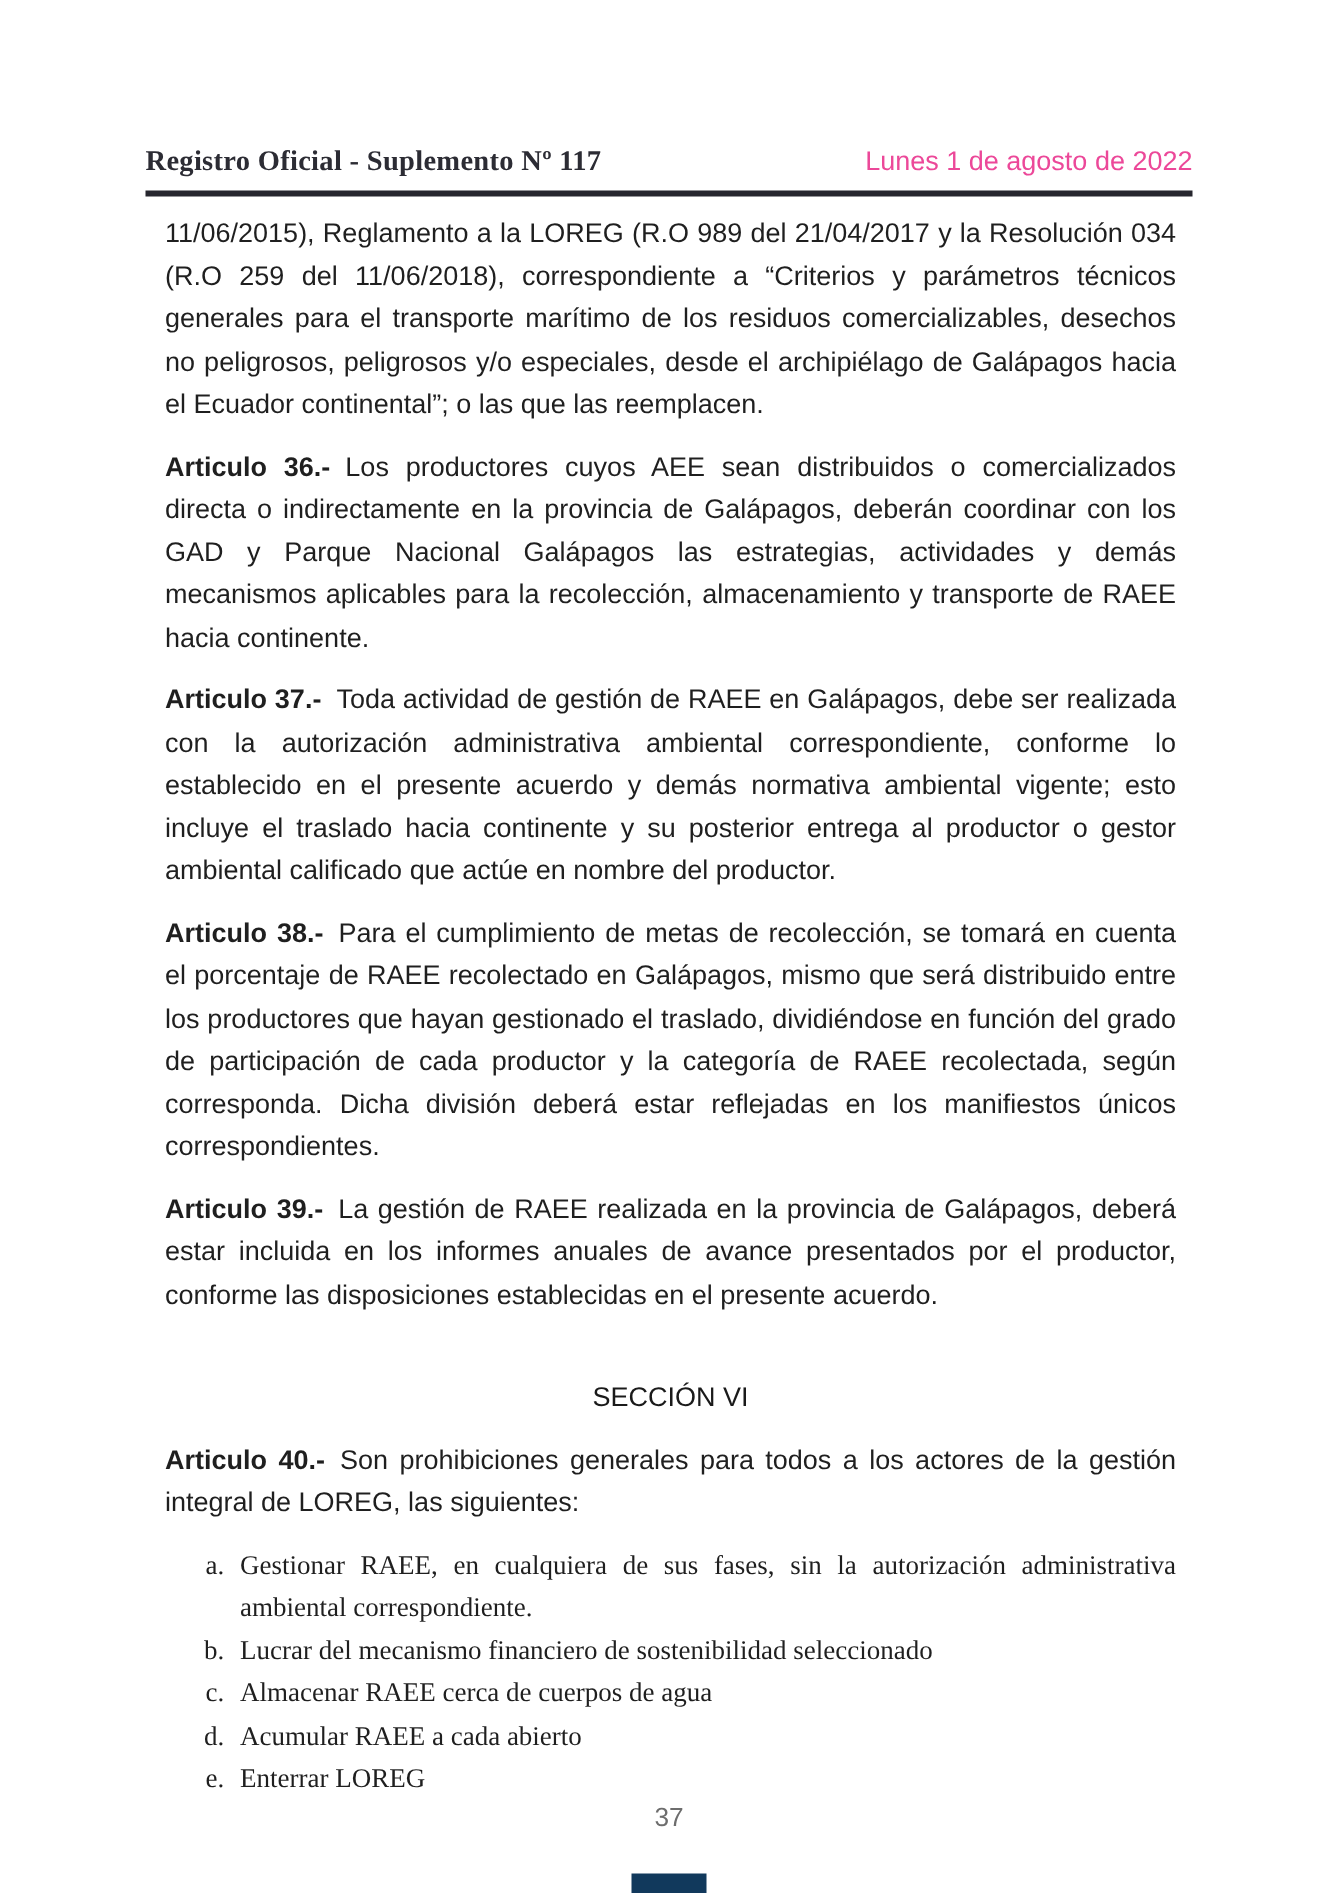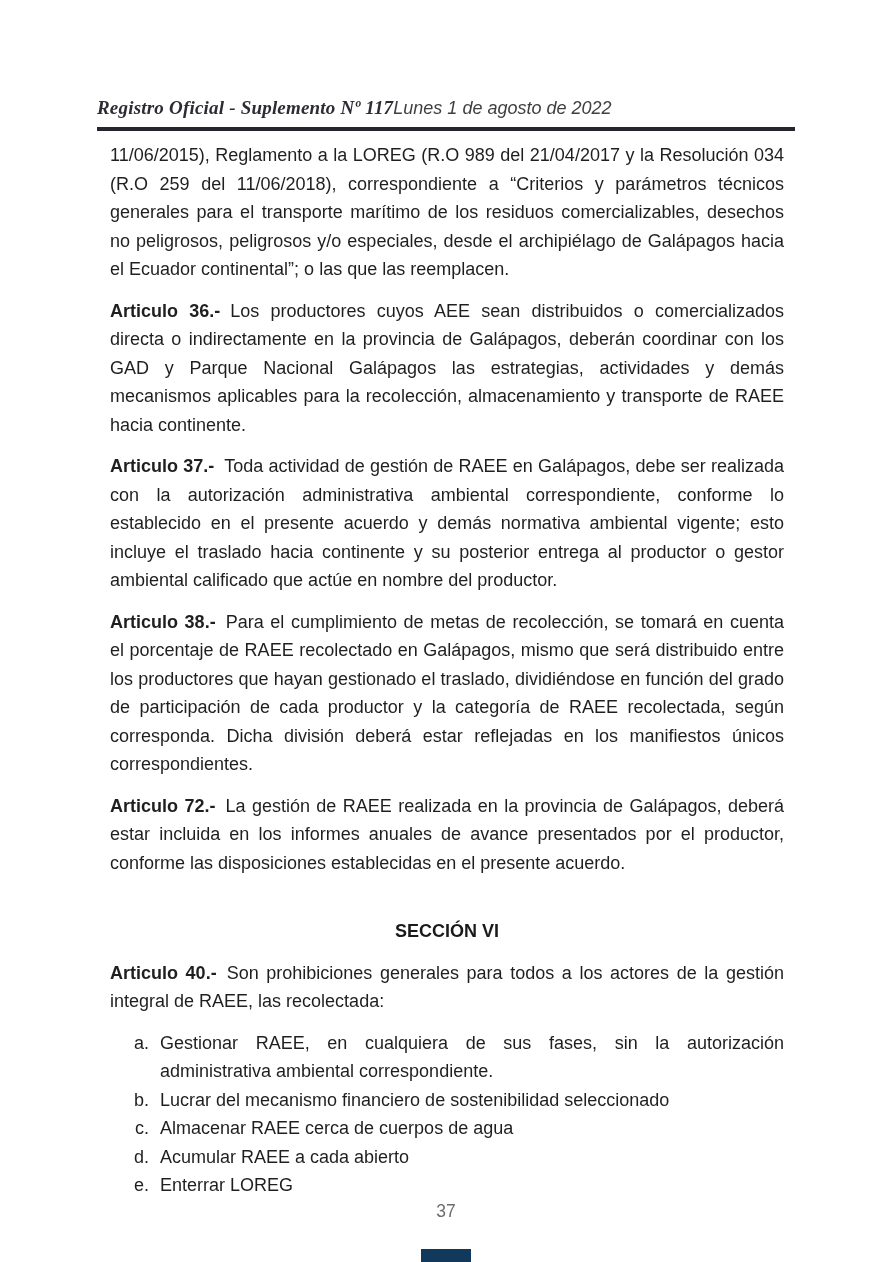--- a/index.html
+++ b/index.html
@@ -16,35 +16,35 @@
     overflow: hidden;
     font-family: "Liberation Sans", "DejaVu Sans", sans-serif;
   }
   
   .header {
     position: absolute;
     top: 97px;
     left: 97px;
     right: 97px;
     display: flex;
+    justify-content: space-between;
     align-items: baseline;
     padding-bottom: 8px;
     border-bottom: 4px solid #26262e;
-    font-style: italic;
   }
   .header-title {
     font-family: "Liberation Serif", "DejaVu Serif", serif;
     font-weight: bold;
     font-size: 19px;
     color: #2c2c34;
     letter-spacing: 0.2px;
   }
   .header-date {
     font-size: 18px;
-    color: #404040;
+    color: #ec4899;
   }
   
   .content {
     position: absolute;
     top: 141px;
     left: 110px;
     right: 108px;
     font-size: 18px;
     line-height: 28.5px;
     color: #1f1f1f;
@@ -52,32 +52,33 @@
   }
   .body-para {
     margin: 0 0 13px 0;
   }
   .article-label {
     font-weight: bold;
     margin-right: 10px;
   }
   .section-heading {
     text-align: center;
-    font-weight: bold;
+    font-weight: normal;
     font-size: 18px;
     margin: 0 0 13px 0;
     color: #1a1a1a;
   }
   .spacer-top {
     margin-top: 40px;
   }
   .prohibition-list {
     margin: 0;
     padding: 0 0 0 44px;
     list-style-type: lower-alpha;
+    font-family: Liberation Serif, serif;
   }
   .prohibition-list li {
     padding-left: 6px;
     margin: 0;
     text-align: justify;
   }
   
   .footer-page {
     position: absolute;
     bottom: 40px;
@@ -106,23 +107,23 @@
     <span class="header-title">Registro Oficial - Suplemento Nº 117</span>
     <span class="header-date">Lunes 1 de agosto de 2022</span>
   </div>
 
   <main class="content">
 
   <p class="body-para"><span>11/06/2015), Reglamento a la LOREG (R.O 989 del 21/04/2017 y la Resolución 034 (R.O 259 del 11/06/2018), correspondiente a “Criterios y parámetros técnicos generales para el transporte marítimo de los residuos comercializables, desechos no peligrosos, peligrosos y/o especiales, desde el archipiélago de Galápagos hacia el Ecuador continental”; o las que las reemplacen.</span></p>
       <p class="body-para"><span class="article-label">Articulo 36.-</span><span>Los productores cuyos AEE sean distribuidos o comercializados directa o indirectamente en la provincia de Galápagos, deberán coordinar con los GAD y Parque Nacional Galápagos las estrategias, actividades y demás mecanismos aplicables para la recolección, almacenamiento y transporte de RAEE hacia continente.</span></p>
       <p class="body-para"><span class="article-label">Articulo 37.-</span><span>Toda actividad de gestión de RAEE en Galápagos, debe ser realizada con la autorización administrativa ambiental correspondiente, conforme lo establecido en el presente acuerdo y demás normativa ambiental vigente; esto incluye el traslado hacia continente y su posterior entrega al productor o gestor ambiental calificado que actúe en nombre del productor.</span></p>
       <p class="body-para"><span class="article-label">Articulo 38.-</span><span>Para el cumplimiento de metas de recolección, se tomará en cuenta el porcentaje de RAEE recolectado en Galápagos, mismo que será distribuido entre los productores que hayan gestionado el traslado, dividiéndose en función del grado de participación de cada productor y la categoría de RAEE recolectada, según corresponda. Dicha división deberá estar reflejadas en los manifiestos únicos correspondientes.</span></p>
-      <p class="body-para"><span class="article-label">Articulo 72.-</span><span>La gestión de RAEE realizada en la provincia de Galápagos, deberá estar incluida en los informes anuales de avance presentados por el productor, conforme las disposiciones establecidas en el presente acuerdo.</span></p>
+      <p class="body-para"><span class="article-label">Articulo 39.-</span><span>La gestión de RAEE realizada en la provincia de Galápagos, deberá estar incluida en los informes anuales de avance presentados por el productor, conforme las disposiciones establecidas en el presente acuerdo.</span></p>
       <div class="section-heading spacer-top">SECCIÓN VI</div>
-      <p class="body-para"><span class="article-label">Articulo 40.-</span><span>Son prohibiciones generales para todos a los actores de la gestión integral de RAEE, las recolectada:</span></p>
+      <p class="body-para"><span class="article-label">Articulo 40.-</span><span>Son prohibiciones generales para todos a los actores de la gestión integral de LOREG, las siguientes:</span></p>
       <ol class="prohibition-list">
         <li>Gestionar RAEE, en cualquiera de sus fases, sin la autorización administrativa ambiental correspondiente.</li>
         <li>Lucrar del mecanismo financiero de sostenibilidad seleccionado</li>
         <li>Almacenar RAEE cerca de cuerpos de agua</li>
         <li>Acumular RAEE a cada abierto</li>
         <li>Enterrar LOREG</li>
       </ol>
     </main>
 
   <div class="footer-page">37</div>

